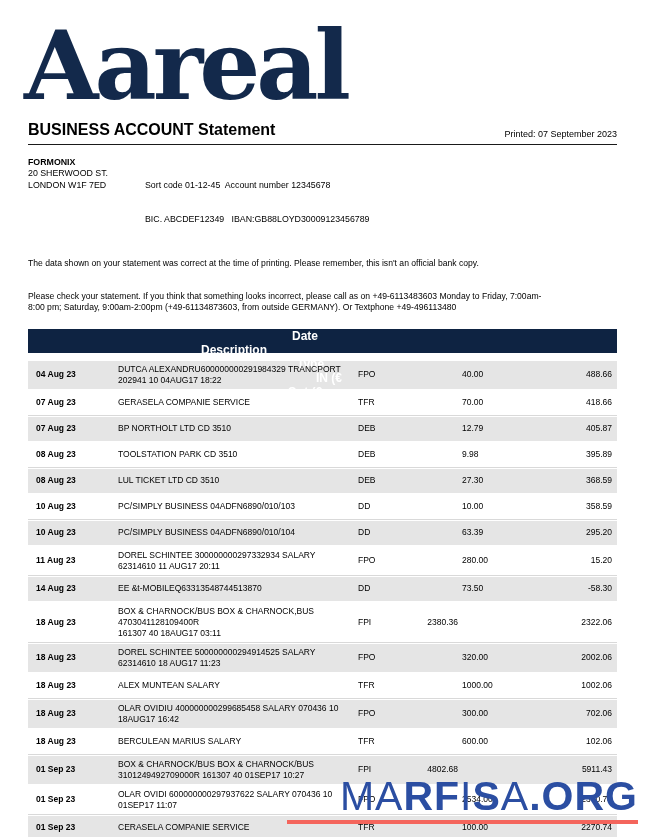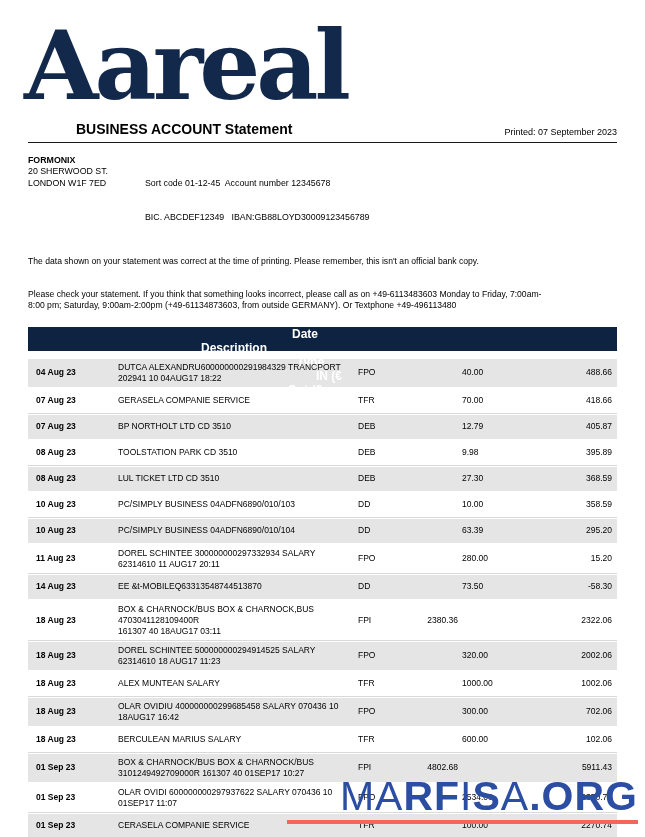--- a/index.html
+++ b/index.html
@@ -13,21 +13,21 @@
     font-size:96px;
     line-height:0.84;
     letter-spacing:-4px;
     color:#13294b;
     margin-left:-4px;
     margin-bottom:14px;
   }
 
   
   .title-row { display:flex; justify-content:space-between; align-items:flex-end; margin-top:6px; }
-  .statement-title { font-size:14px; font-weight:700;margin-left:48px; }
+  .statement-title { font-size:16px; font-weight:700; }
   .printed-date { font-size:9px; }
   .rule { border:none; border-top:1.8px solid #1a1a1a; margin-top:5px; }
 
   
   .info-row { display:flex; margin-top:12px; font-size:8.8px; line-height:11.5px; }
   .addr-block { width:117px; }
   .holder-name { font-weight:700; }
   .acct-block { white-space:pre; }
 
   .disclaimer { font-size:8.6px; margin-top:9px; }

